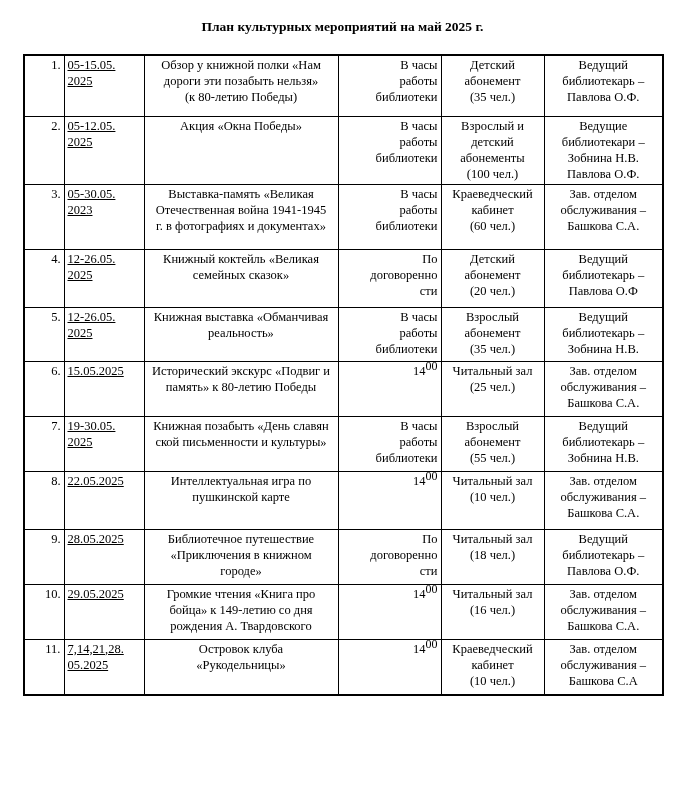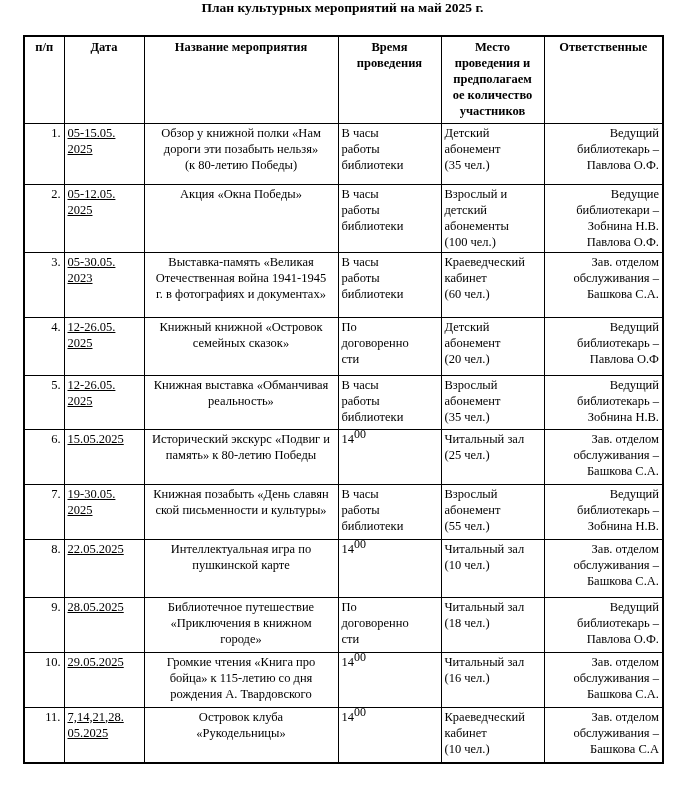--- a/index.html
+++ b/index.html
@@ -3,21 +3,21 @@
 <meta charset="utf-8">
 <style>
   * { margin: 0; padding: 0; box-sizing: border-box; }
   html, body {
     width: 673px; height: 786px;
     background: #ffffff;
     font-family: "Liberation Serif", "DejaVu Serif", serif;
     color: #000000;
     overflow: hidden;
   }
-  .page { width: 673px; height: 786px; padding-top: 0; }
+  .page { width: 673px; height: 786px; padding-top: 19px; }
   .doc-title {
     width: 639px; margin-left: 23px;
     text-align: center;
     font-size: 13.5px; font-weight: bold;
     line-height: 16px;
   }
   table.events {
     table-layout: fixed;
     border-collapse: collapse;
     width: 639px;
@@ -35,23 +35,23 @@
     overflow: hidden;
   }
   table.events th {
     font-weight: bold;
     text-align: center;
     padding-top: 2px;
   }
   td.c-num  { text-align: right; padding-right: 2px; }
   td.c-date { text-align: left; text-decoration: underline; }
   td.c-name { text-align: center; }
-  td.c-time { text-align: left; }
-  td.c-place{ text-align: left; }
-  td.c-resp { text-align: right; }
+  td.c-time { text-align: right; }
+  td.c-place{ text-align: center; }
+  td.c-resp { text-align: center; }
   sup.tsup {
     font-size: 12px;
     line-height: 0;
     vertical-align: super;
     letter-spacing: 0;
   }
   tr.h-row   { height: 87px; }
   tr.r0  { height: 61px; }
   tr.r1  { height: 65px; }
   tr.r2  { height: 65px; }
@@ -73,33 +73,20 @@
   <table class="events">
     <colgroup>
       <col style="width:40px">
         <col style="width:80px">
         <col style="width:194px">
       <col style="width:103px">
         <col style="width:103px">
         <col style="width:119px">
     </colgroup>
     <tbody>
-        <tr class="h-row">
-      <th>п/п</th>
-      <th>Дата</th>
-      <th>Название мероприятия</th>
-      <th>Время
-проведения</th>
-      <th>Место
-проведения и
-предполагаем
-ое количество
-участников</th>
-      <th>Ответственные</th>
-    </tr>
 
     <tr class="r0">
       <td class="c-num">1.</td>
       <td class="c-date">05-15.05.
 2025</td>
       <td class="c-name">Обзор у книжной полки «Нам
 дороги эти позабыть нельзя»
 (к 80-летию Победы)</td>
       <td class="c-time"><span>В часы
 работы
@@ -145,21 +132,21 @@
 (60 чел.)</td>
       <td class="c-resp">Зав. отделом
 обслуживания –
 Башкова С.А.</td>
     </tr>
 
     <tr class="r3">
       <td class="c-num">4.</td>
       <td class="c-date">12-26.05.
 2025</td>
-      <td class="c-name">Книжный книжной «Островок
+      <td class="c-name">Книжный коктейль «Великая
 семейных сказок»</td>
       <td class="c-time"><span>По
 договоренно
 сти</span><sup class="tsup"></sup></td>
       <td class="c-place">Детский
 абонемент
 (20 чел.)</td>
       <td class="c-resp">Ведущий
 библиотекарь –
 Павлова О.Ф</td>
@@ -238,21 +225,21 @@
 (18 чел.)</td>
       <td class="c-resp">Ведущий
 библиотекарь –
 Павлова О.Ф.</td>
     </tr>
 
     <tr class="r9">
       <td class="c-num">10.</td>
       <td class="c-date">29.05.2025</td>
       <td class="c-name">Громкие чтения «Книга про
-бойца» к 115-летию со дня
+бойца» к 149-летию со дня
 рождения А. Твардовского</td>
       <td class="c-time"><span>14</span><sup class="tsup">00</sup></td>
       <td class="c-place">Читальный зал
 (16 чел.)</td>
       <td class="c-resp">Зав. отделом
 обслуживания –
 Башкова С.А.</td>
     </tr>
 
     <tr class="r10">

